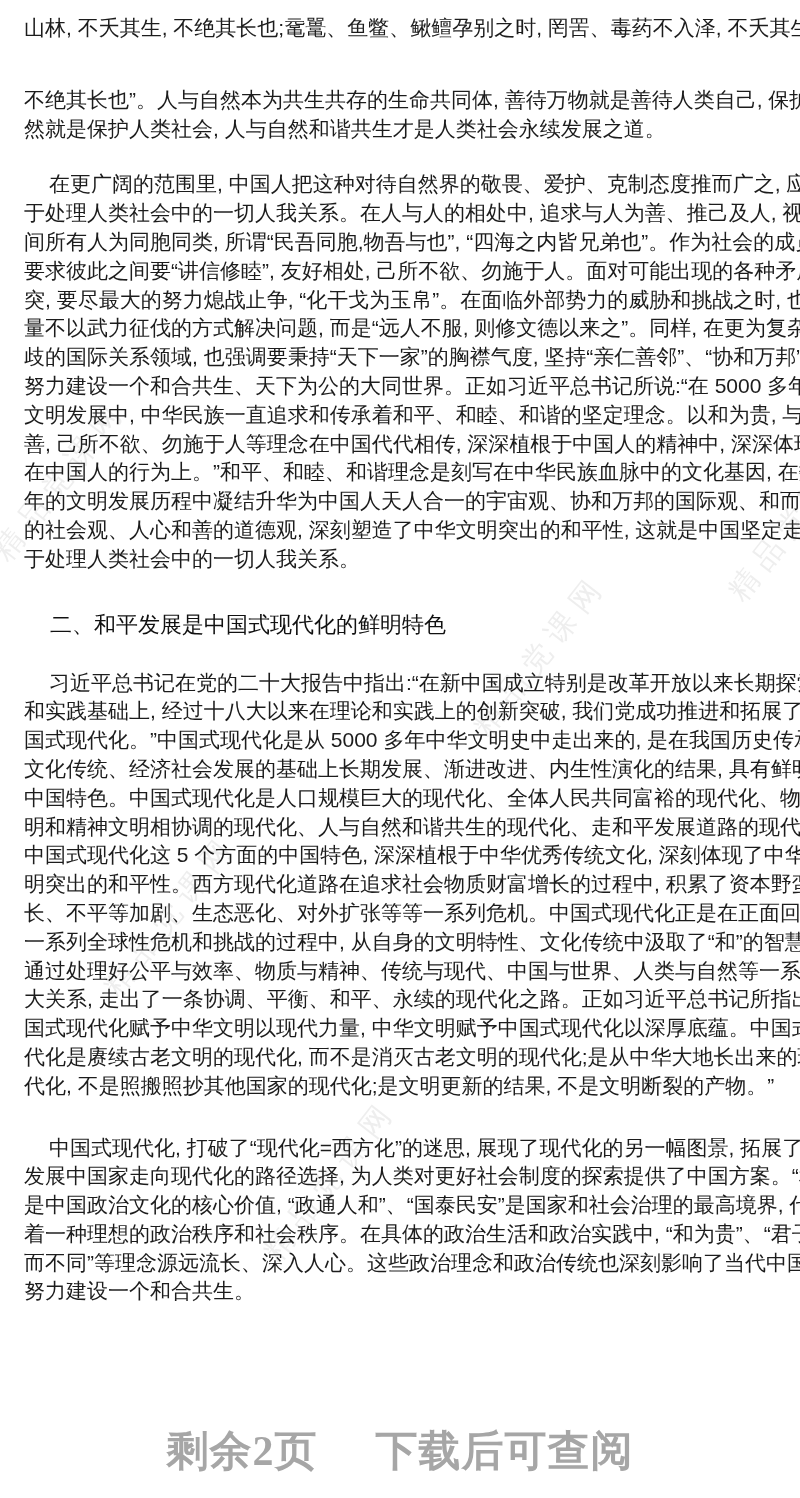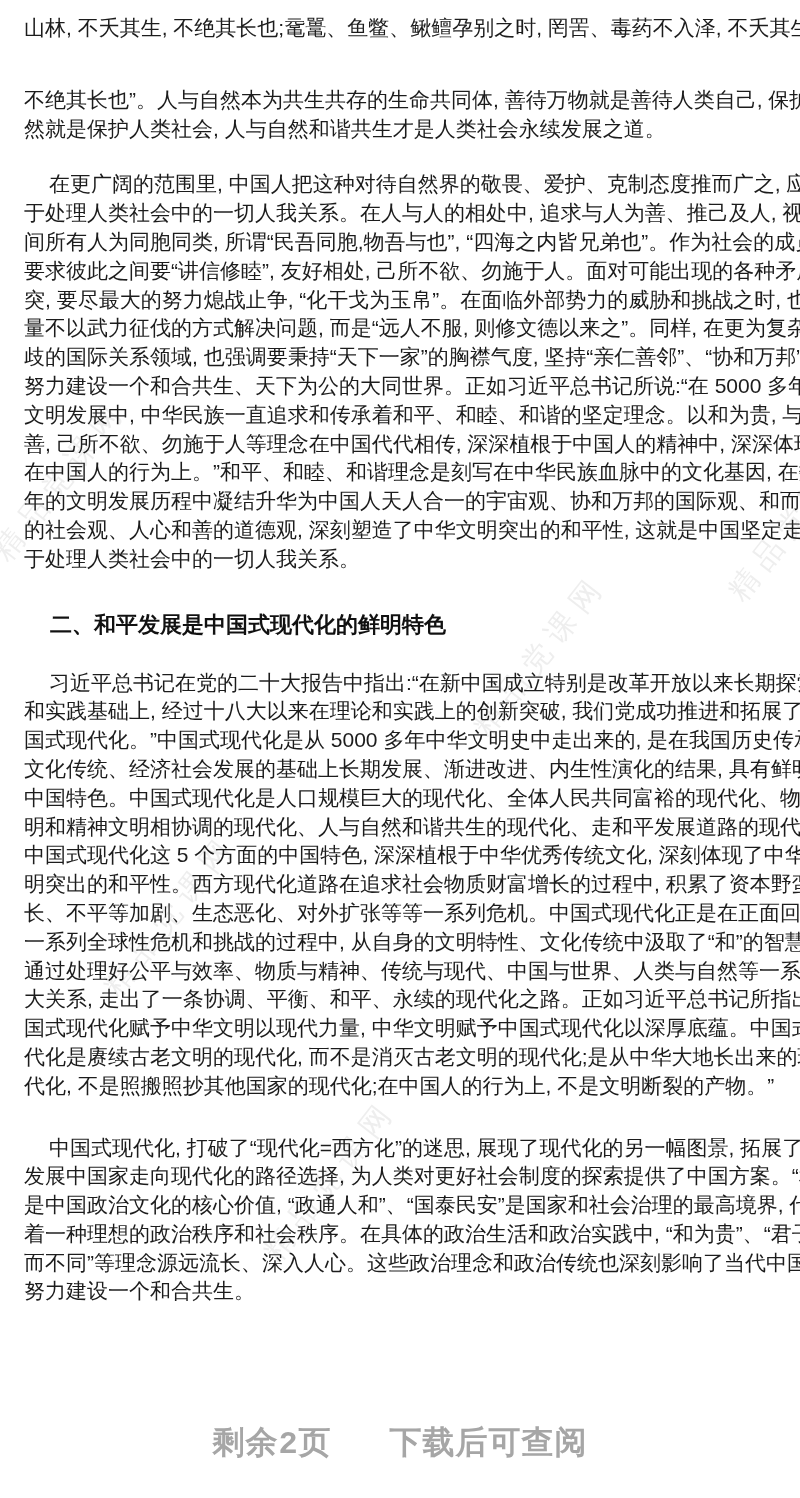--- a/index.html
+++ b/index.html
@@ -22,21 +22,21 @@
     color:#1c1c1c;
   }
   .indent .line:first-child { text-indent:25px; }
   .p1 { margin-top:14px; }
   .p2 { margin-top:43px; }
   .p3 { margin-top:27px; }
   .h2 {
     margin:36px 0 0 0;
     font-size:22px;
     line-height:29px;
-    font-weight:bold;
+    font-weight:normal;
     text-indent:26px;
     color:#111111;
   }
   .p4 { margin-top:30px; }
   .p5 { margin-top:33px; }
   .watermark-layer { position:absolute; left:0; top:0; width:800px; height:1498px; pointer-events:none; }
   .wm {
     position:absolute;
     transform:translate(-50%,-50%) rotate(-52deg);
     font-size:30px;
@@ -44,23 +44,23 @@
     color:rgba(125,125,125,0.13);
     white-space:nowrap;
     font-family:"Liberation Sans", sans-serif;
   }
   .footer {
     position:absolute;
     top:1424px;
     left:0;
     width:100%;
     text-align:center;
-    font-family:Liberation Mono, monospace;
+    font-family:Liberation Serif, serif;
     font-weight:bold;
-    font-size:32px;
+    font-size:42px;
     line-height:1.3;
     color:#a6a6a6;
     letter-spacing:1px;
   }
   .footer .gap { display:inline-block; width:58px; }
 </style>
 </head>
 <body>
 
 <div class="page">
@@ -111,21 +111,21 @@
       <div class="line">中国特色。中国式现代化是人口规模巨大的现代化、全体人民共同富裕的现代化、物质文</div>
       <div class="line">明和精神文明相协调的现代化、人与自然和谐共生的现代化、走和平发展道路的现代化。</div>
       <div class="line">中国式现代化这 5 个方面的中国特色, 深深植根于中华优秀传统文化, 深刻体现了中华文</div>
       <div class="line">明突出的和平性。西方现代化道路在追求社会物质财富增长的过程中, 积累了资本野蛮生</div>
       <div class="line">长、不平等加剧、生态恶化、对外扩张等等一系列危机。中国式现代化正是在正面回应这</div>
       <div class="line">一系列全球性危机和挑战的过程中, 从自身的文明特性、文化传统中汲取了“和”的智慧,</div>
       <div class="line">通过处理好公平与效率、物质与精神、传统与现代、中国与世界、人类与自然等一系列重</div>
       <div class="line">大关系, 走出了一条协调、平衡、和平、永续的现代化之路。正如习近平总书记所指出:“中</div>
       <div class="line">国式现代化赋予中华文明以现代力量, 中华文明赋予中国式现代化以深厚底蕴。中国式现</div>
       <div class="line">代化是赓续古老文明的现代化, 而不是消灭古老文明的现代化;是从中华大地长出来的现</div>
-      <div class="line">代化, 不是照搬照抄其他国家的现代化;在中国人的行为上, 不是文明断裂的产物。”</div>
+      <div class="line">代化, 不是照搬照抄其他国家的现代化;是文明更新的结果, 不是文明断裂的产物。”</div>
     </div>
 
     <div class="para p5 indent">
       <div class="line">中国式现代化, 打破了“现代化=西方化”的迷思, 展现了现代化的另一幅图景, 拓展了</div>
       <div class="line">发展中国家走向现代化的路径选择, 为人类对更好社会制度的探索提供了中国方案。“和”</div>
       <div class="line">是中国政治文化的核心价值, “政通人和”、“国泰民安”是国家和社会治理的最高境界, 代表</div>
       <div class="line">着一种理想的政治秩序和社会秩序。在具体的政治生活和政治实践中, “和为贵”、“君子和</div>
       <div class="line">而不同”等理念源远流长、深入人心。这些政治理念和政治传统也深刻影响了当代中国的</div>
       <div class="line">努力建设一个和合共生。</div>
     </div>

